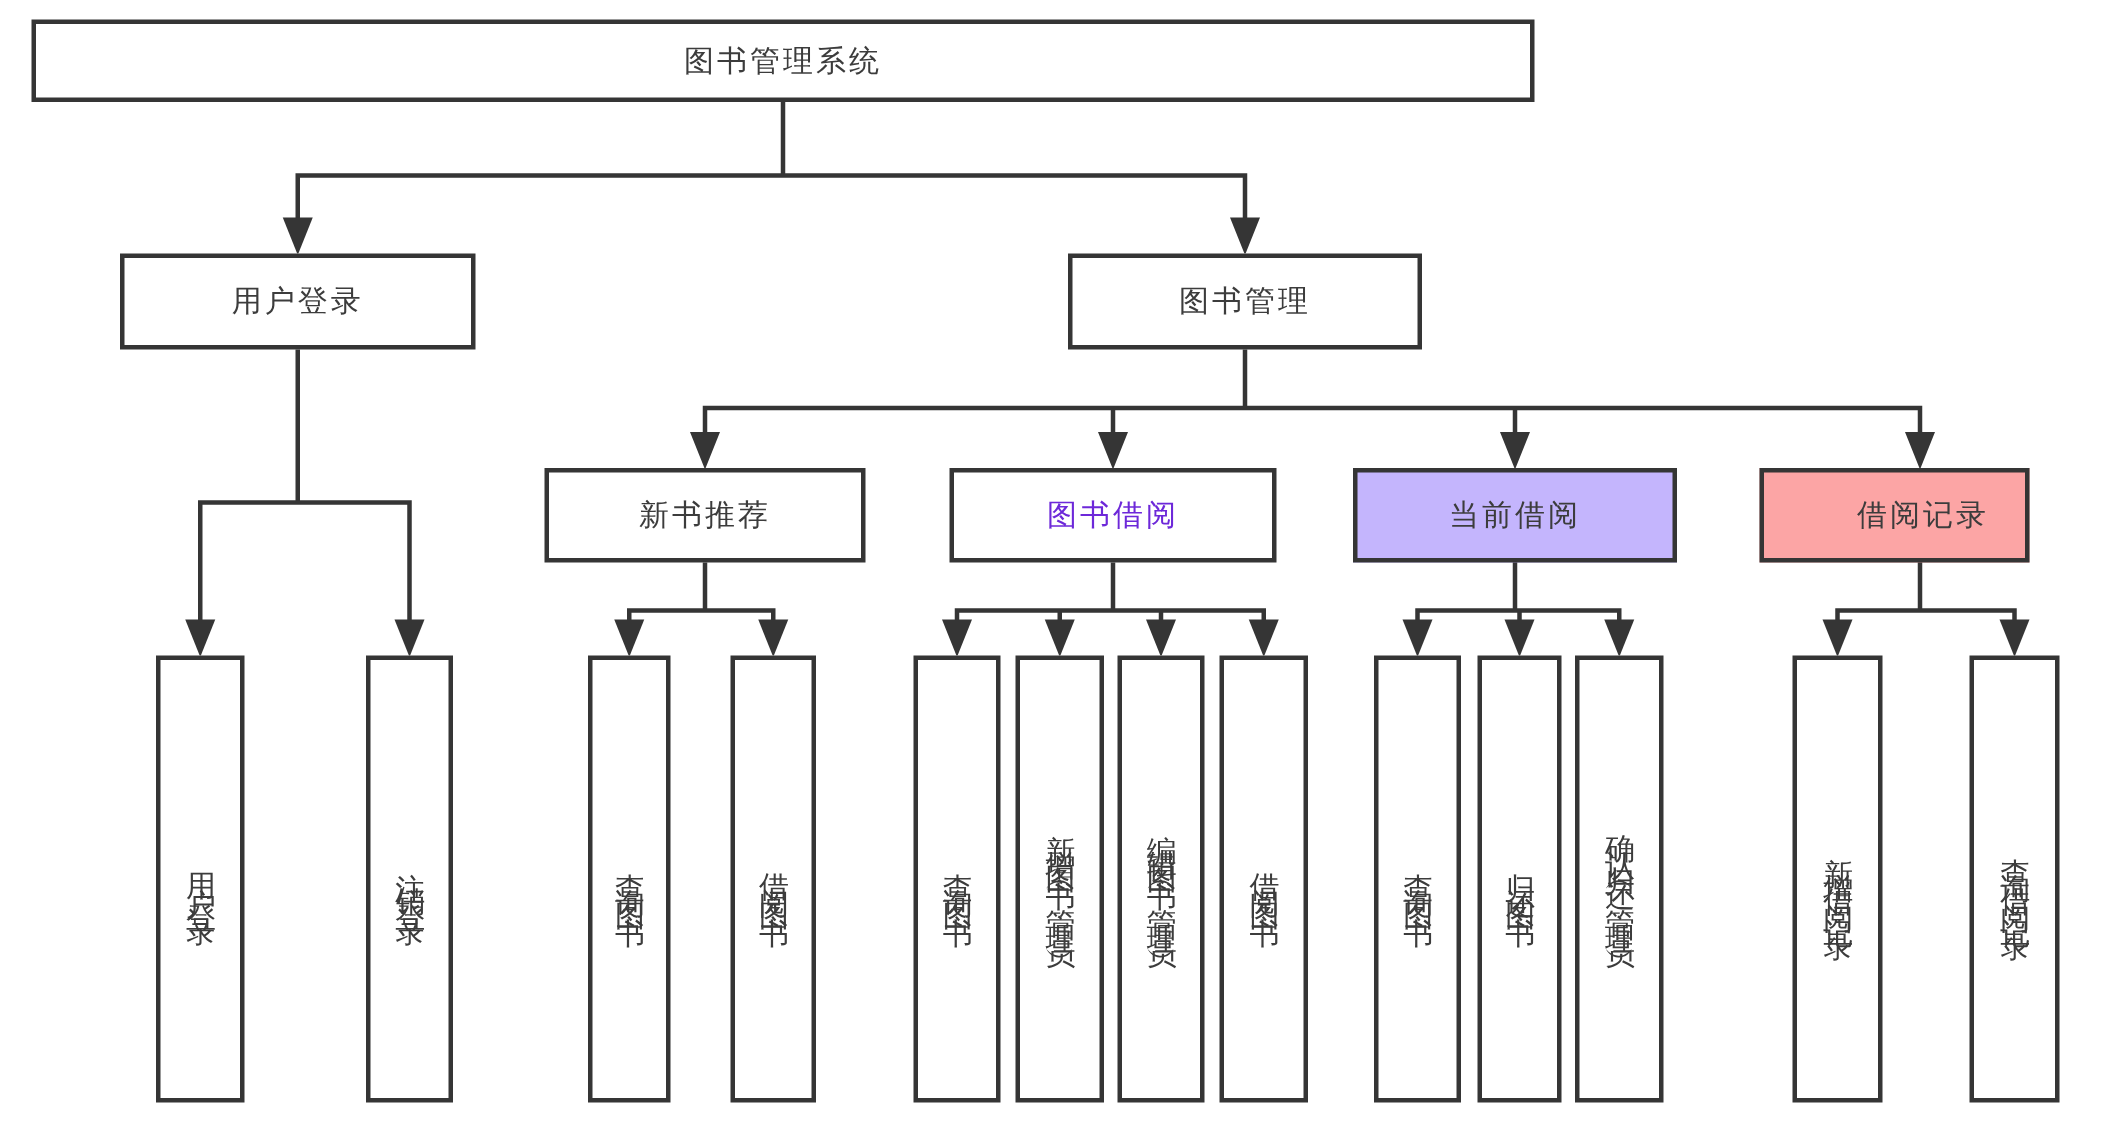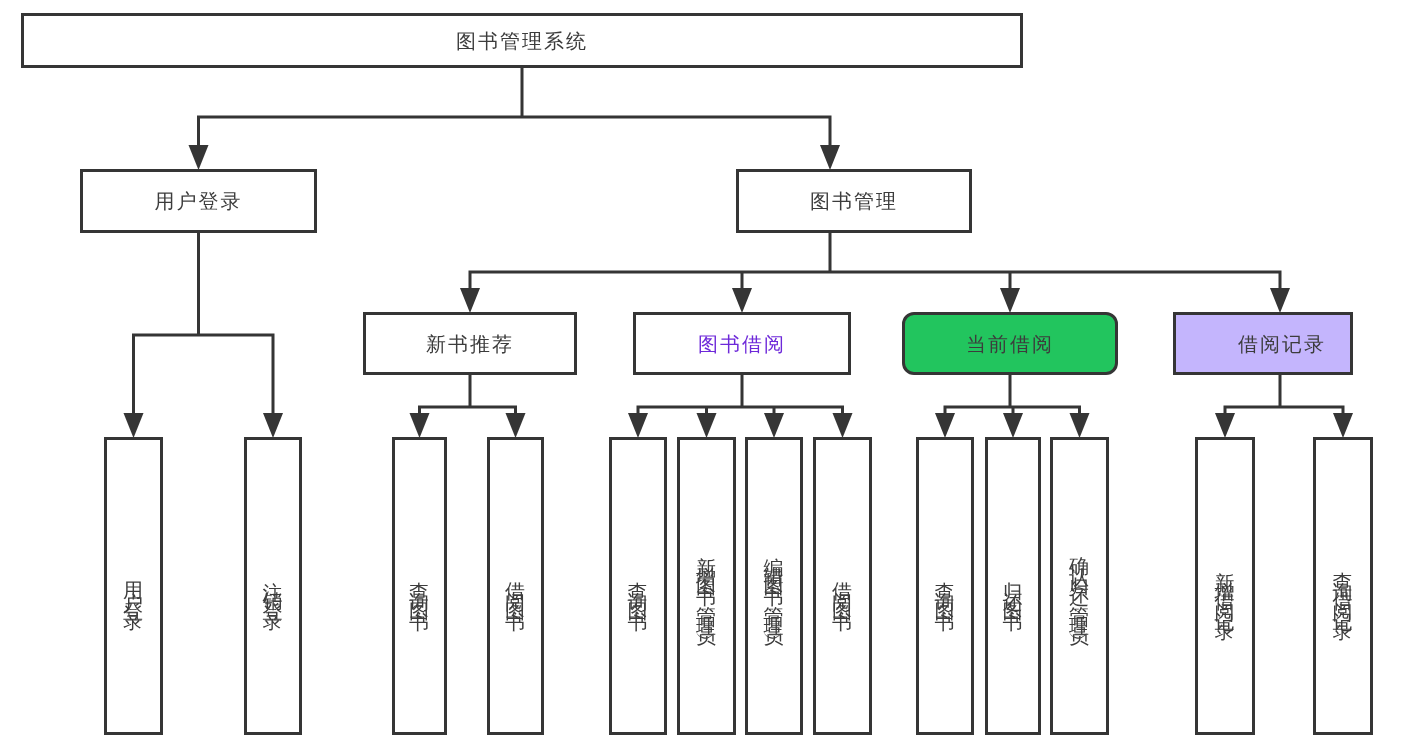--- a/index.html
+++ b/index.html
@@ -81,33 +81,33 @@
       <polygon points="1215,413 1235,413 1225,438" fill="#353535"></polygon>
       <polygon points="1333,413 1353,413 1343,438" fill="#353535"></polygon>
     </svg>
   <div id="nodes">
       <div class="node" style="left: 21px; top: 13px; width: 1002px; height: 55px; border-color: rgb(53, 53, 53); background: rgb(255, 255, 255); color: rgb(60, 60, 60);">
         <span class="lbl">图书管理系统</span>
       </div>
       <div class="node" style="left: 80px; top: 169px; width: 237px; height: 64px; border-color: rgb(53, 53, 53); background: rgb(255, 255, 255); color: rgb(60, 60, 60);">
         <span class="lbl">用户登录</span>
       </div>
-      <div class="node" style="left: 712px; top: 169px; width: 236px; height: 64px; border-color: rgb(53, 53, 53); background: rgb(255, 255, 255); color: rgb(60, 60, 60); margin-left: 24px;">
+      <div class="node" style="left: 712px; top: 169px; width: 236px; height: 64px; border-color: rgb(53, 53, 53); background: rgb(255, 255, 255); color: rgb(60, 60, 60);">
         <span class="lbl">图书管理</span>
       </div>
       <div class="node" style="left: 363px; top: 312px; width: 214px; height: 63px; border-color: rgb(53, 53, 53); background: rgb(255, 255, 255); color: rgb(60, 60, 60); text-align: right;">
         <span class="lbl">新书推荐</span>
       </div>
       <div class="node" style="left: 633px; top: 312px; width: 218px; height: 63px; border-color: rgb(53, 53, 53); background: rgb(255, 255, 255); color: #6d28d9;">
         <span class="lbl">图书借阅</span>
       </div>
-      <div class="node" style="left: 902px; top: 312px; width: 216px; height: 63px; border-color: rgb(53, 53, 53); background: #22c55e; color: rgb(60, 60, 60); border-radius: 12px;">
+      <div class="node" style="left: 902px; top: 312px; width: 216px; height: 63px; border-color: rgb(53, 53, 53); background: #c4b5fd; color: rgb(60, 60, 60);">
         <span class="lbl">当前借阅</span>
       </div>
-      <div class="node" style="left: 1173px; top: 312px; width: 180px; height: 63px; border-color: rgb(53, 53, 53); background: #c4b5fd; color: rgb(60, 60, 60); padding-left: 38px;">
+      <div class="node" style="left: 1173px; top: 312px; width: 180px; height: 63px; border-color: rgb(53, 53, 53); background: #fca5a5; color: rgb(60, 60, 60); padding-left: 38px;">
         <span class="lbl">借阅记录</span>
       </div>
       <div class="node vertical" style="left: 104px; top: 437px; width: 59px; height: 298px; border-color: rgb(53, 53, 53); background: rgb(255, 255, 255); color: rgb(60, 60, 60);">
         <span class="lbl">用户登录</span>
       </div>
       <div class="node vertical" style="left: 244px; top: 437px; width: 58px; height: 298px; border-color: rgb(53, 53, 53); background: rgb(255, 255, 255); color: rgb(60, 60, 60);">
         <span class="lbl">注销登录</span>
       </div>
       <div class="node vertical" style="left: 392px; top: 437px; width: 55px; height: 298px; border-color: rgb(53, 53, 53); background: rgb(255, 255, 255); color: rgb(60, 60, 60);">
         <span class="lbl">查询图书</span>

